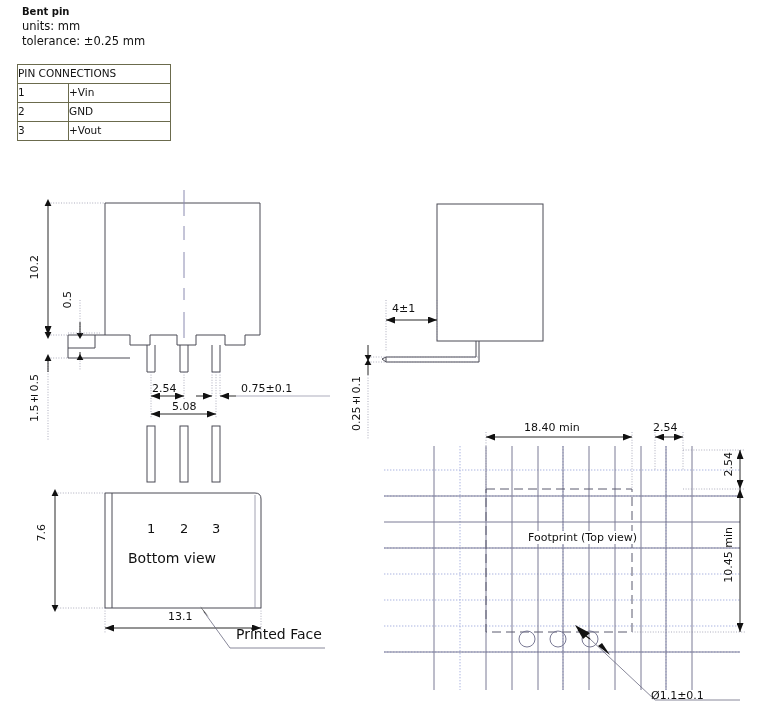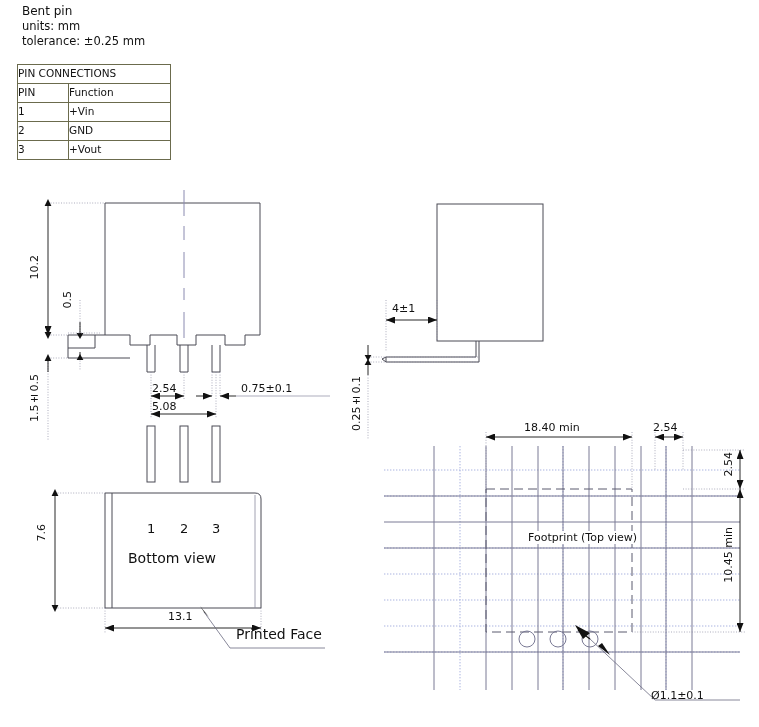--- a/index.html
+++ b/index.html
@@ -6,21 +6,21 @@
   html,body{margin:0;padding:0;background:#ffffff;}
   body{
     width:759px;height:727px;position:relative;overflow:hidden;
     font-family:"DejaVu Sans","Liberation Sans",sans-serif;
     color:#1a1a1a;
   }
   #drawing{position:absolute;left:0;top:0;width:759px;height:727px;}
 
   
   .hdr{position:absolute;left:22px;top:4px;line-height:15px;}
-  .hdr .t1{font-weight:normal;font-size:12px;color:#111;}
+  .hdr .t1{font-weight:bold;font-size:10px;color:#111;}
   .hdr .t2{font-size:11.5px;color:#111;}
 
   
   table.pintable{
     position:absolute;left:17px;top:64px;border-collapse:collapse;
     font-size:10.5px;color:#111;background:#fff;
   }
   table.pintable td{
     border:1px solid #6b6b4d;
     padding:2px 0 3px 0;
@@ -46,24 +46,20 @@
     <div class="t2">units: mm</div>
     <div class="t2">tolerance: ±0.25 mm</div>
   </div>
 
   <table class="pintable">
     <tbody>
         <tr>
       <td class="title" colspan="2">PIN CONNECTIONS</td>
     </tr>
     <tr>
-      <td class="c1">PIN</td>
-      <td class="c2">Function</td>
-    </tr>
-    <tr>
       <td class="c1">1</td>
       <td class="c2">+Vin</td>
     </tr>
     <tr>
       <td class="c1">2</td>
       <td class="c2">GND</td>
     </tr>
     <tr>
       <td class="c1">3</td>
       <td class="c2">+Vout</td>
@@ -246,21 +242,21 @@
         <polygon points="598,646 610,655 602,643" fill="#111"></polygon>
       </g>
 
     </g>
   </svg>
 
   <div class="lbl" style="left:28px;top:255px;writing-mode:vertical-rl;transform:rotate(180deg);">10.2</div>
   <div class="lbl" style="left:61px;top:291px;writing-mode:vertical-rl;transform:rotate(180deg);">0.5</div>
   <div class="lbl" style="left:28px;top:374px;writing-mode:vertical-rl;transform:rotate(180deg);">1.5±0.5</div>
   <div class="lbl" style="left:152px;top:382px;">2.54</div>
-  <div class="lbl" style="left:152px;top:400px;">5.08</div>
+  <div class="lbl" style="left:172px;top:400px;">5.08</div>
   <div class="lbl" style="left:241px;top:382px;text-align:center;">0.75±0.1</div>
 
   <div class="lbl" style="left:392px;top:302px;">4±1</div>
   <div class="lbl" style="left:350px;top:376px;writing-mode:vertical-rl;transform:rotate(180deg);">0.25±0.1</div>
 
   <div class="lbl" style="left:35px;top:524px;writing-mode:vertical-rl;transform:rotate(180deg);">7.6</div>
   <div class="lbl num" style="left:147px;top:521px;">1</div>
   <div class="lbl num" style="left:180px;top:521px;">2</div>
   <div class="lbl num" style="left:212px;top:521px;">3</div>
   <div class="lbl big" style="left:128px;top:550px;">Bottom view</div>

